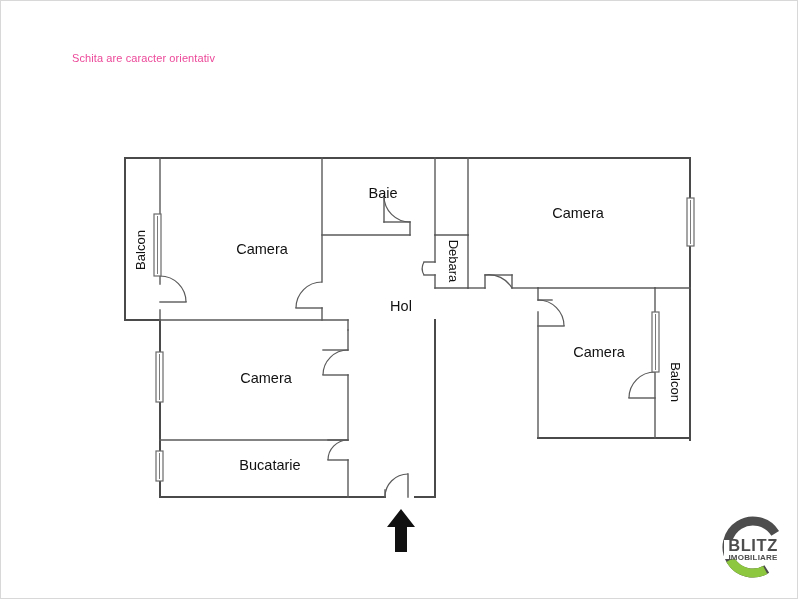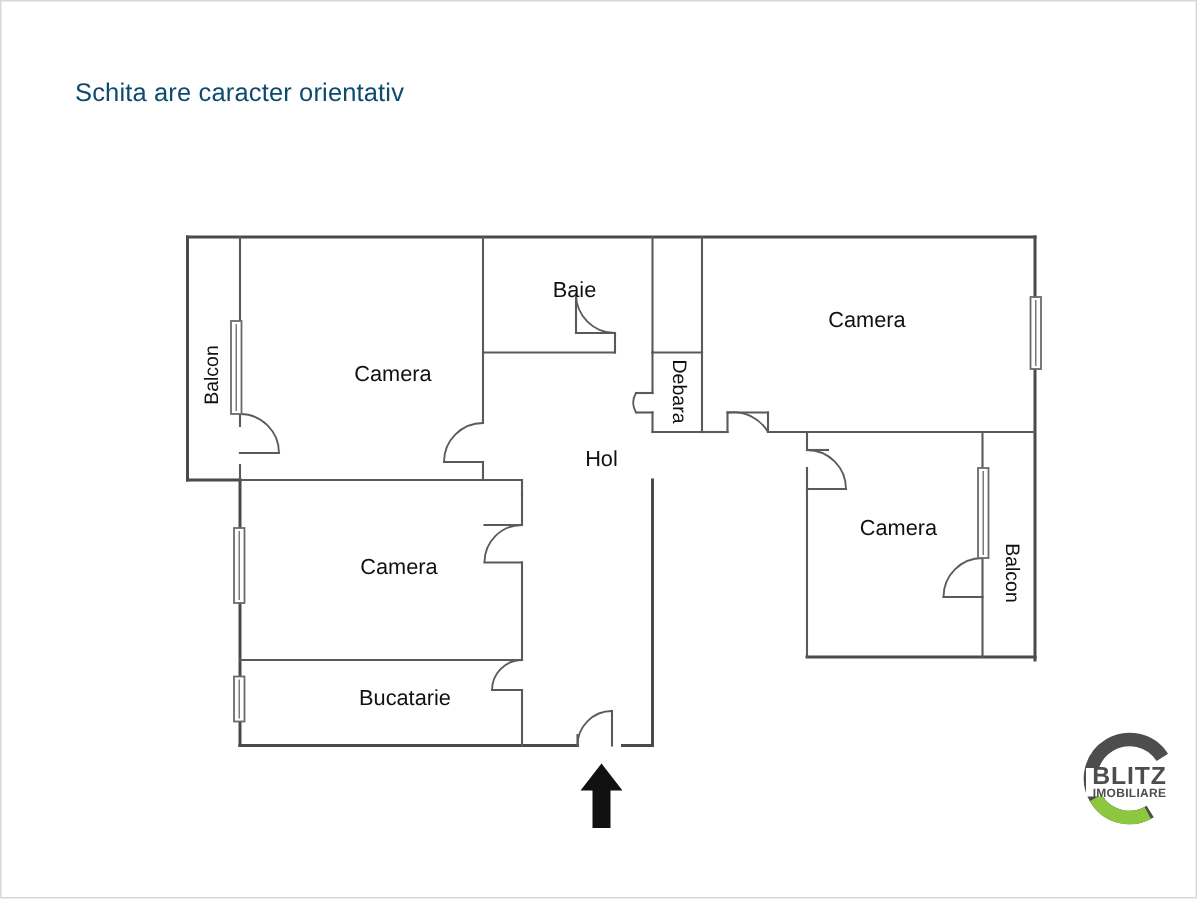--- a/index.html
+++ b/index.html
@@ -26,24 +26,24 @@
     position: absolute;
     left: 0; top: 0;
     width: 798px;
     height: 599px;
     border: 1px solid #d8d8d8;
     box-sizing: border-box;
     pointer-events: none;
   }
   .disclaimer {
     position: absolute;
-    left: 50px;
+    left: 72px;
     top: 52px;
-    font-size: 17px;
-    color: #0c4a6e;
+    font-size: 11px;
+    color: #ec4899;
     letter-spacing: 0.1px;
     white-space: nowrap;
   }
   svg.floorplan {
     position: absolute;
     left: 0;
     top: 0;
     width: 799px;
     height: 600px;
     display: block;
@@ -89,21 +89,21 @@
     text-anchor: middle;
     dominant-baseline: middle;
   }
   .entry-arrow {
     fill: #111111;
     stroke: none;
   }
   .logo-wrap {
     position: absolute;
     left: 718px;
-    top: 484px;
+    top: 512px;
     width: 70px;
     height: 70px;
   }
   .logo-wrap svg { display: block; width: 70px; height: 70px; }
 </style>
 </head>
 <body>
 
 <div id="plan-root">
 

